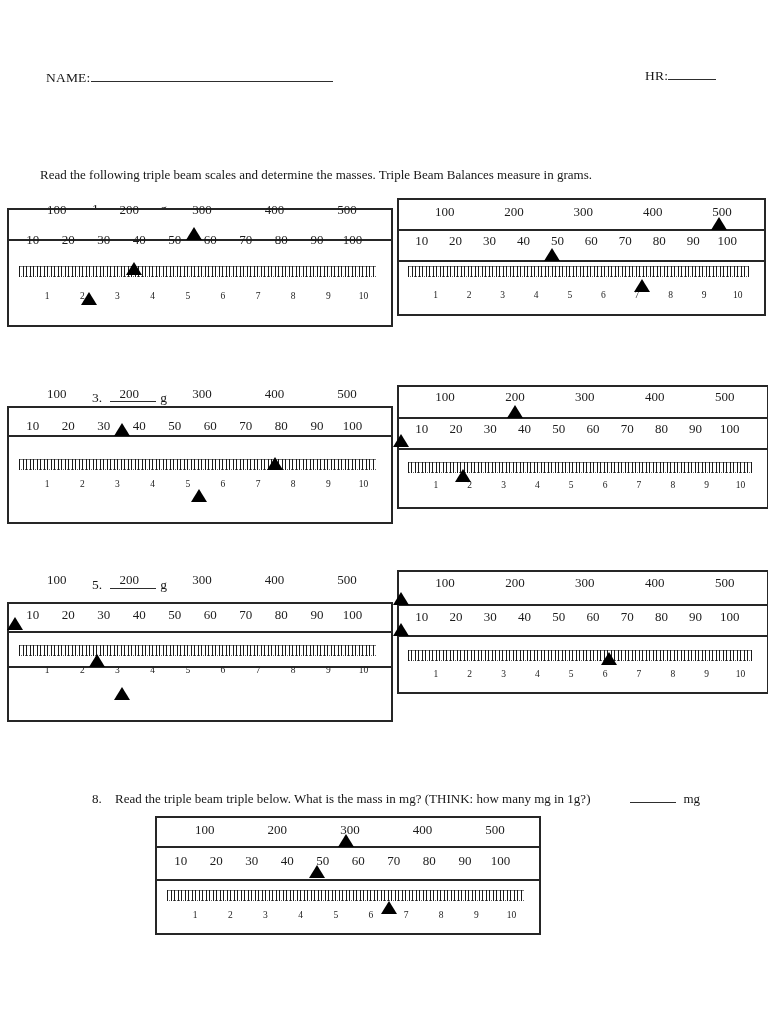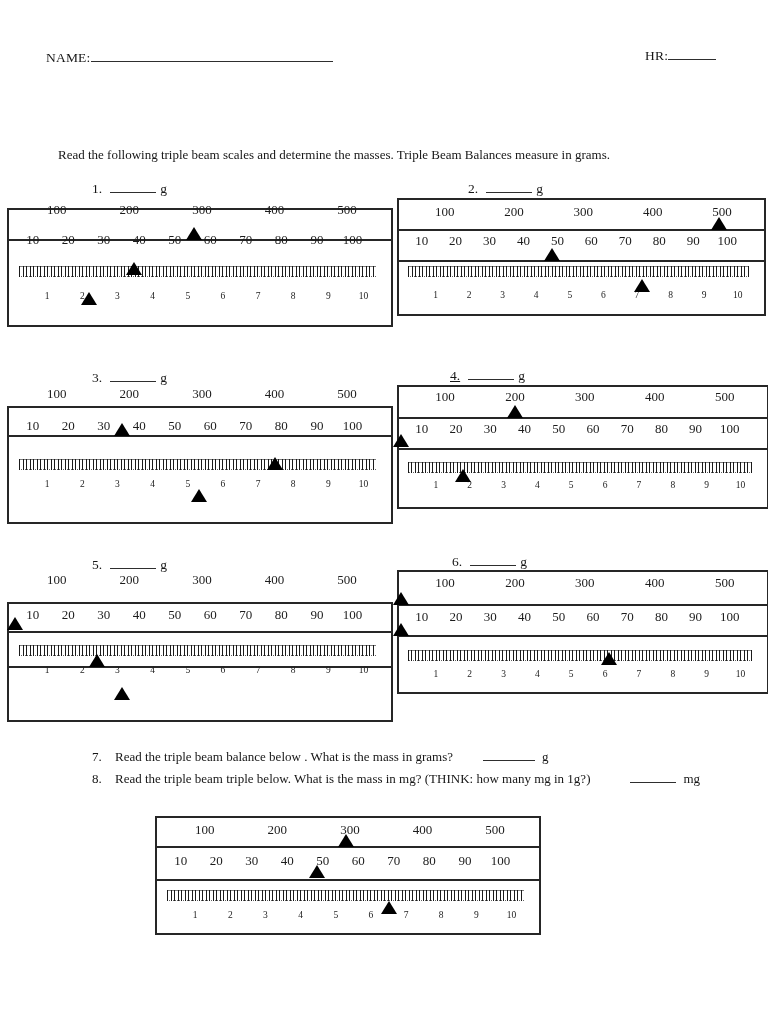--- a/index.html
+++ b/index.html
@@ -1,21 +1,21 @@
 <!DOCTYPE html>
 <html><head>
 <meta charset="utf-8">
 <style>
   html,body { margin:0; padding:0; background:#e8e8e8; }
   .page {
     position:relative; width:768px; height:1024px; margin:0 auto;
     background:#ffffff; overflow:hidden;
     font-family:"Liberation Serif", serif; color:#161616;
   }
-  .abs { position:absolute; }
+  .abs { position:absolute;margin-top:20px; }
   .blank { display:inline-block; border-bottom:1.6px solid #2e2e2e; height:0.95em; }
 
   .hdr { font-size:13.5px; letter-spacing:0.2px; }
   .title { left:0; right:0; text-align:center; font-weight:bold; font-size:23px; letter-spacing:0.4px; }
   .instruction { font-size:13px; }
 
   .scale-caption { font-size:13.5px; }
   .scale-caption .cap-blank { width:46px; margin:0 4px 0 8px; }
 
   .scale-box { position:absolute; border:2px solid #262626; background:#fff; }
@@ -45,25 +45,22 @@
 
   <div class="abs hdr" style="left:46px; top:48px;">
     <span>NAME:</span><span class="blank" style="width:242px;"></span>
   </div>
 
   <div class="abs hdr" style="left:645px; top:46px;">
     <span>HR:</span><span class="blank" style="width:48px;"></span>
   </div>
 
 
-  <div class="abs instruction" style="left:58px; top:147px;">Read the following triple beam scales and determine the masses.  Triple Beam Balances measure in grams.</div>
-
-  <div class="abs q-line" style="left:92px; top:748px;">
-    <span class="q-num">7.</span><span>Read the triple beam balance below .  What is the mass in grams?</span><span class="blank q-blank7"></span><span>g</span>
-  </div>
+  <div class="abs instruction" style="left:40px; top:147px;">Read the following triple beam scales and determine the masses.  Triple Beam Balances measure in grams.</div>
+
 
   <div class="abs q-line" style="left:92px; top:770px;">
     <span class="q-num">8.</span><span>Read the triple beam triple below.  What is the mass in mg? (THINK: how many mg in 1g?)</span><span class="blank q-blank8"></span><span>mg</span>
   </div>
 
 <div class="abs scale-caption" style="left: 92px; top: 179px;"><span>1.</span><span class="blank cap-blank"></span><span>g</span></div>
     <div class="scale-box" style="left: 7px; top: 208px; width: 382px; height: 115px;">
       <div class="num" style="left: 12.5%; top: 0px;">100</div>
       <div class="num" style="left: 31.5%; top: 0px;">200</div>
       <div class="num" style="left: 50.5%; top: 0px;">300</div>

